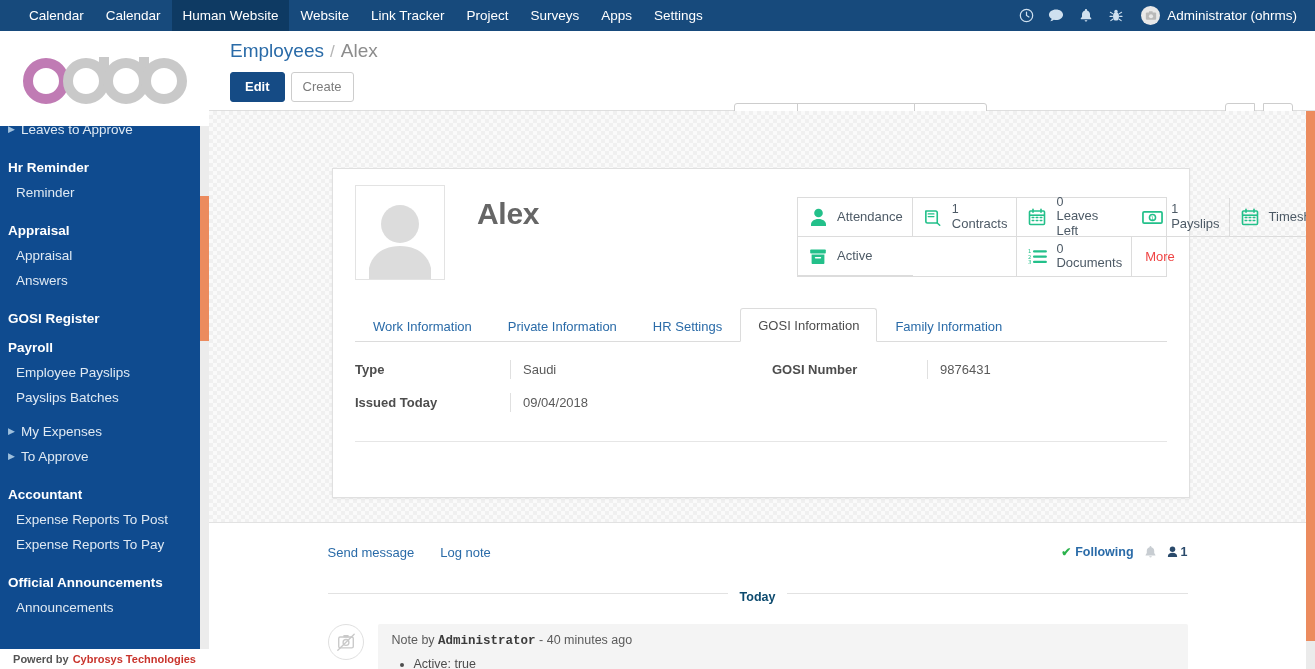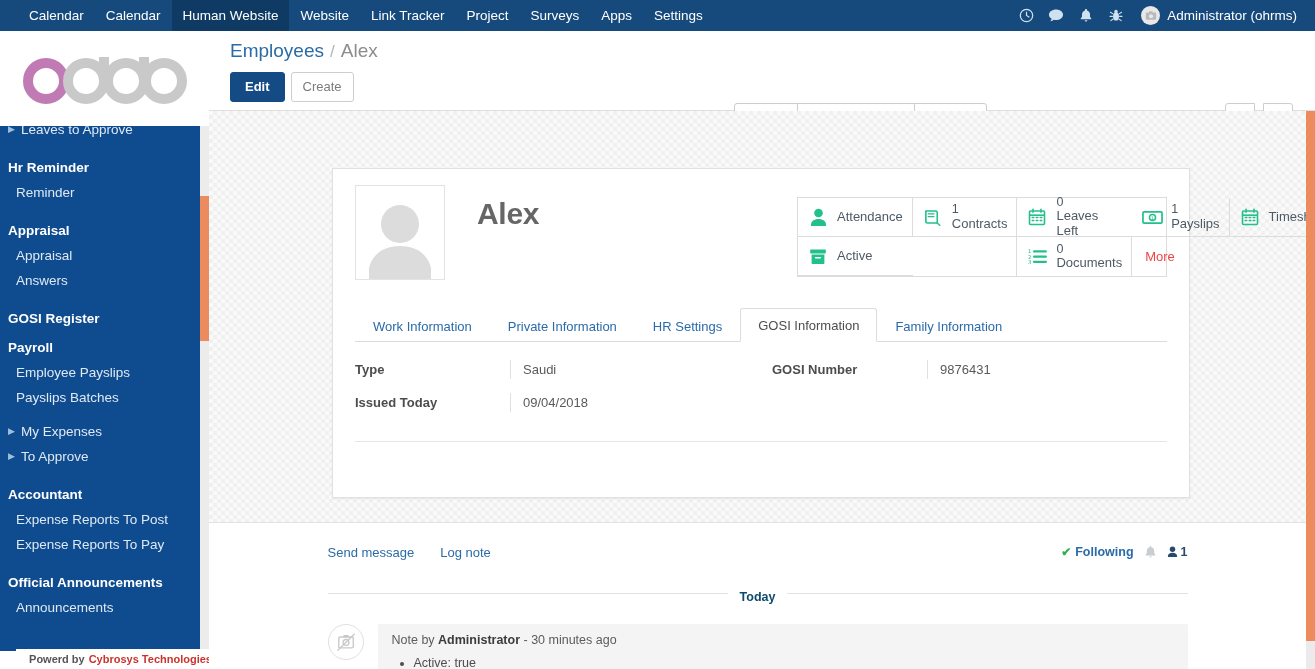--- a/index.html
+++ b/index.html
@@ -89,21 +89,21 @@
     position: absolute; top: 95px; right: 0;
     width: 9px; height: 525px; background: #ececec;
     z-index: 2;
   }
   #sidebar-thumb {
     position: absolute; top: 165px; right: 0;
     width: 9px; height: 145px; background: #ec8b5e;
     z-index: 3;
   }
   #powered {
-    position: absolute; bottom: 0; left: 16px;
+    position: absolute; bottom: 0; left: 0;
     width: 209px; height: 20px;
     background: #ffffff;
     display: flex; align-items: center; justify-content: center;
     font-size: 11px; font-weight: bold; color: #555;
     gap: 4px;
     z-index: 4;
   }
   #powered .brand { color: #c9342c; }
 
   
@@ -307,21 +307,21 @@
     width: 36px; height: 36px; border-radius: 50%;
     border: 1px solid #e0e0e0; background: #fff;
     display: flex; align-items: center; justify-content: center;
     flex: none; color: #c9c9c9;
   }
   #msg-body {
     flex: 1; background: #f4f4f4; padding: 9px 14px 14px 14px;
     border-radius: 2px;
   }
   #msg-head { font-size: 12.5px; color: #5b5b5b; }
-  #msg-head b { color: #3c3c3c; }
+  #msg-head b { color: #3c3c3c; font-family: Liberation Mono, monospace; }
   #msg-list { margin: 7px 0 0 22px; }
   #msg-list li { font-size: 12.5px; color: #4d4d4d; line-height: 1.5; }
 </style>
 </head>
 <body>
 
 <div id="topbar">
   <div id="topbar-menu">
     <div class="tb-item">Calendar</div>
     <div class="tb-item">Calendar</div>
@@ -617,21 +617,21 @@
             <rect x="4" y="5.5" width="16" height="12" rx="1.6" fill="none" stroke="#c9c9c9" stroke-width="1.5"></rect>
             <circle cx="12" cy="11.5" r="3.2" fill="none" stroke="#c9c9c9" stroke-width="1.5"></circle>
             <rect x="9" y="3.4" width="6" height="2.6" rx=".8" fill="#c9c9c9"></rect>
             <path d="M3 20L21 2.5" stroke="#c9c9c9" stroke-width="1.5" stroke-linecap="round"></path>
           </svg>
         </div>
         <div id="msg-body">
           <div id="msg-head">
             <span>Note by</span>
             <b>Administrator</b>
-            <span>- 30 minutes ago</span>
+            <span>- 40 minutes ago</span>
           </div>
           <ul id="msg-list">
             <li>Active: true</li>
           </ul>
         </div>
       </div>
     </div>
   </div>
 
   <div id="right-track"></div>

